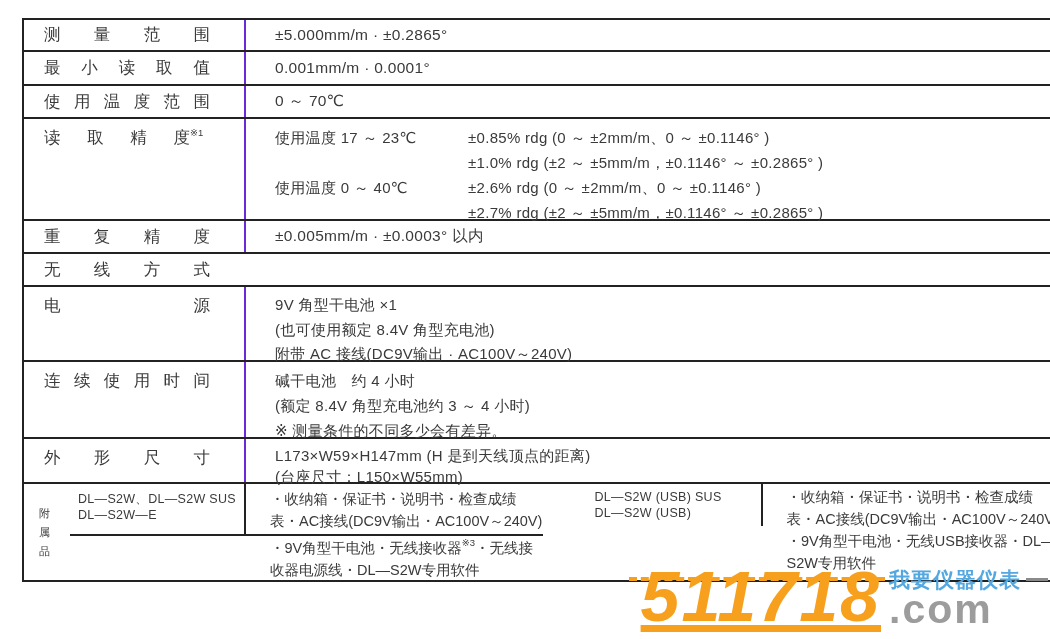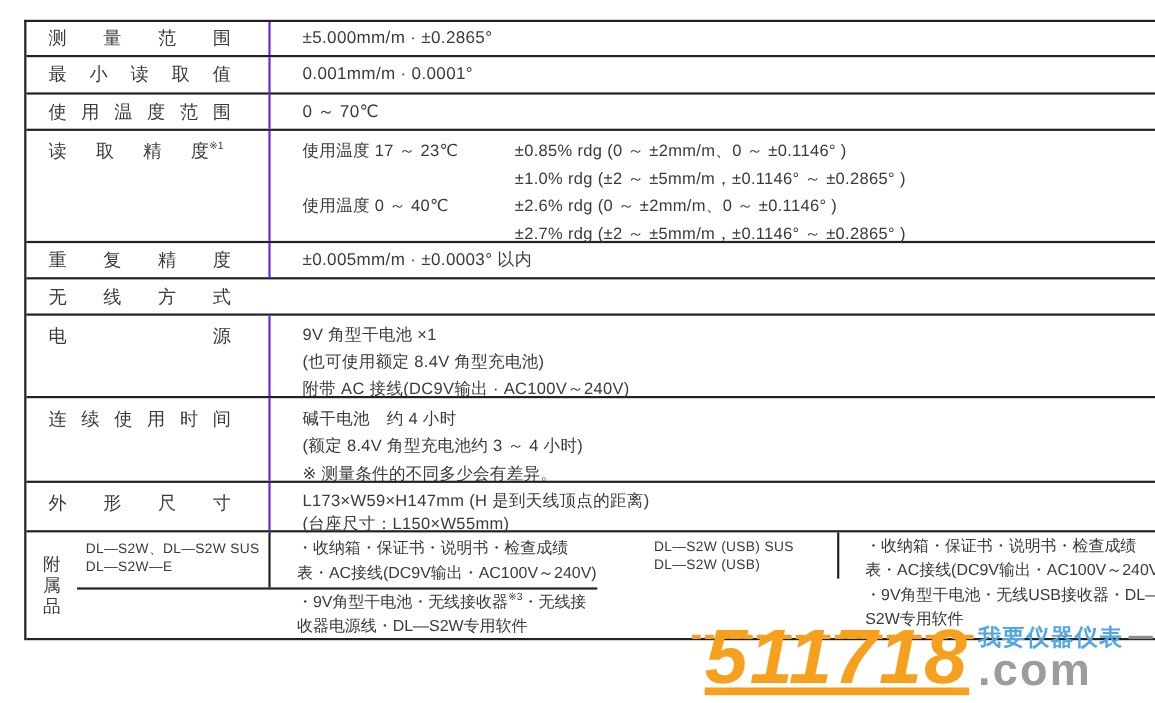--- a/index.html
+++ b/index.html
@@ -29,21 +29,21 @@
   .r-measure{height:30px}.r-min{height:32px}.r-temp{height:31px}
   .r-acc{height:100px}.r-rep{height:31px}.r-wire{height:31px}
   .r-pow{height:73px}.r-batt{height:75px}.r-dim{height:43px}.r-accs{height:96px}
   .r-acc .line{display:flex;line-height:25px;font-size:15px;}
   .cond{width:193px;flex:none;}
   .r-pow .vc div{line-height:24.5px;font-size:15px;}
   .r-batt .vc div{line-height:25px;font-size:15px;}
   .r-dim .vc div{line-height:21px;font-size:15px;}
   
   .acc-label{width:46px;flex:none;box-sizing:border-box;padding-left:15px;display:flex;align-items:center;}
-  .vert{width:18px;font-size:16px;line-height:19px;word-break:break-all;}
+  .vert{width:18px;font-size:11px;line-height:19px;word-break:break-all;}
   .acc-body{flex:1;display:flex;flex-direction:row;gap:44px;}
   .acc-sub{display:flex;box-sizing:border-box;}
   .acc-sub.first{height:52px;border-bottom:2px solid #222;}
   .acc-sub.second{height:42px;}
   .models{width:174px;flex:none;box-sizing:border-box;padding:7px 0 0 8px;font-size:12.5px;line-height:16px;letter-spacing:0.3px;}
   .acc-sub.second .models{padding-top:5px;}
   .items{flex:1;border-left:2px solid #222;box-sizing:border-box;padding:4px 0 0 24px;font-size:14.5px;line-height:22px;}
   .acc-sub.second .items{padding-top:2px;}
   
   .watermark{position:absolute;right:2px;bottom:13px;display:flex;align-items:flex-end;z-index:5;}

